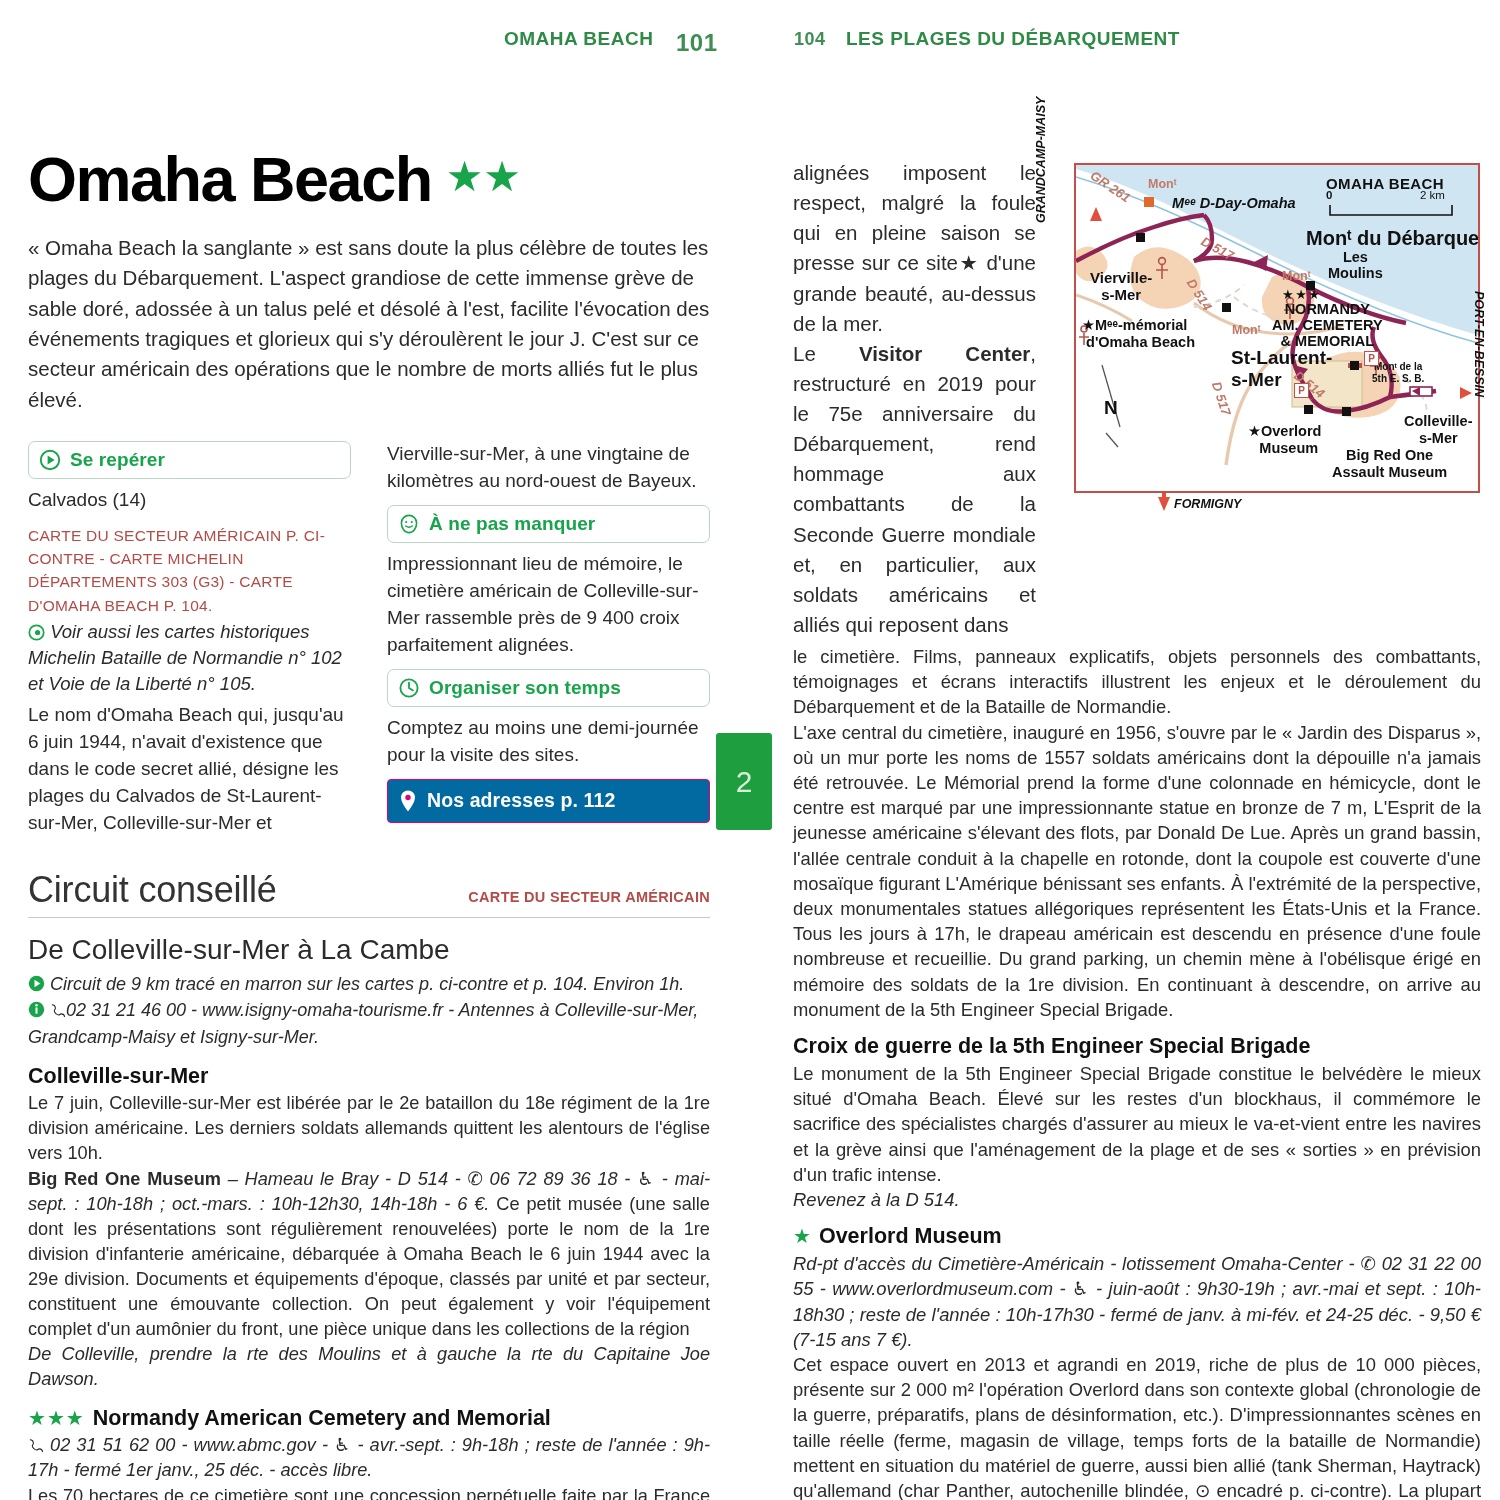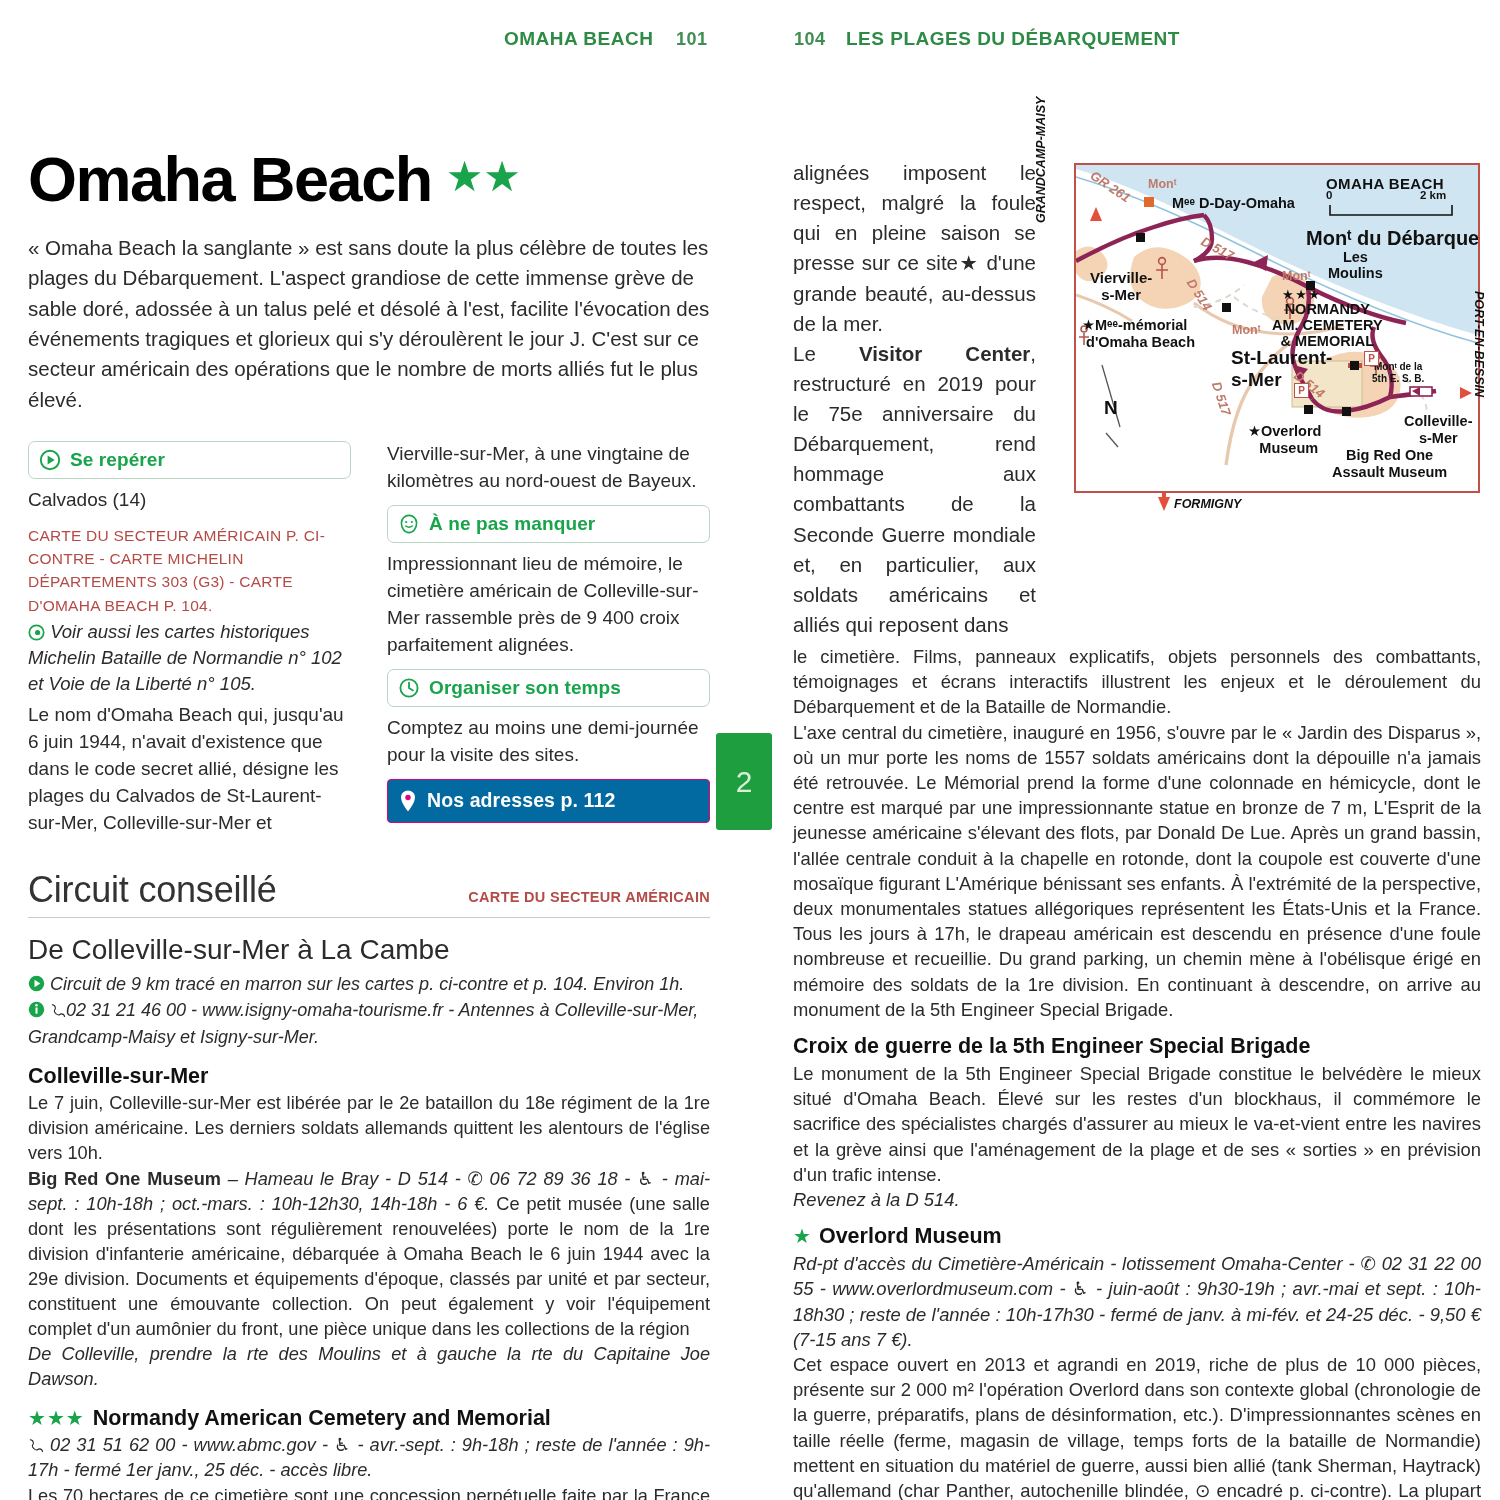--- a/index.html
+++ b/index.html
@@ -13,21 +13,21 @@
     overflow:hidden;
   }
   .page{position:absolute;inset:0;}
 
   
   .runheads{
     position:absolute;top:28px;left:0;width:1500px;height:34px;
   }
   .rh{position:absolute;font-weight:bold;letter-spacing:.5px;}
   .rh-left-title{left:504px;top:0;font-size:19px;color:#2e8b45;}
-  .rh-left-folio{left:676px;top:1px;font-size:18px;color:#3f8f52;font-weight:bold;}
+  .rh-left-folio{left:676px;top:1px;font-size:24px;color:#3f8f52;font-weight:bold;}
   .rh-right-folio{left:794px;top:1px;font-size:18px;color:#3f8f52;font-weight:bold;}
   .rh-right-title{left:846px;top:0;font-size:19px;color:#2e8b45;}
 
   
   .col-left{position:absolute;left:28px;top:148px;width:682px;}
   .col-right{position:absolute;left:793px;top:158px;width:688px;}
 
   
   .maintitle{
     font-size:63px;font-weight:bold;letter-spacing:-1.5px;
@@ -316,23 +316,23 @@
         </g>
       </svg>
 
       <div class="maplabel" style="left:250px;top:10px;font-size:15px;letter-spacing:.4px;">OMAHA BEACH</div>
       <div class="scalebar" style="left:252px;top:34px;width:126px;height:22px;">
         <svg width="126" height="22">
             <path d="M2,6 L2,16 L124,16 L124,6" fill="none" stroke="#111" stroke-width="1.6"></path>
           </svg>
       </div>
       <div class="maplabel" style="left:250px;top:24px;font-size:11.5px;font-weight:bold;">0</div>
-      <div class="maplabel" style="left:344px;top:24px;font-size:11.5px;font-weight:bold;">2 km</div>
-
-      <div class="maplabel" style="left:96px;top:30px;font-size:14.5px;">Mᵉᵉ D-Day-Omaha</div>
+      <div class="maplabel" style="left:344px;top:24px;font-size:11.5px;font-weight:normal;">2 km</div>
+
+      <div class="maplabel" style="left:96px;top:30px;font-size:14.5px;font-style:italic;">Mᵉᵉ D-Day-Omaha</div>
       <div class="maplabel" style="left:230px;top:62px;font-size:20px;">Monᵗ du Débarquement</div>
       <div class="maplabel" style="left:252px;top:84px;font-size:14.5px;text-align:center;">Les<br>Moulins</div>
       <div class="maplabel" style="left:14px;top:104px;font-size:15px;line-height:1.16;text-align:center;">Vierville-<br>s-Mer</div>
       <div class="maplabel" style="left:6px;top:152px;font-size:14.5px;line-height:1.16;">★Mᵉᵉ-mémorial<br>&nbsp;d'Omaha Beach</div>
       <div class="maplabel" style="left:155px;top:182px;font-size:19px;line-height:1.16;">St-Laurent-<br>s-Mer</div>
       <div class="maplabel" style="left:206px;top:122px;font-size:13px;letter-spacing:1.5px;color:#111;">★★★</div>
       <div class="maplabel" style="left:196px;top:136px;font-size:14.5px;line-height:1.12;text-align:center;">NORMANDY<br>AM. CEMETERY<br>&amp; MEMORIAL</div>
       <div class="maplabel" style="left:296px;top:196px;font-size:10px;line-height:1.16;text-align:center;">Monᵗ de la<br>5th E. S. B.</div>
       <div class="maplabel" style="left:328px;top:248px;font-size:14.5px;line-height:1.16;text-align:center;">Colleville-<br>s-Mer</div>
       <div class="maplabel" style="left:172px;top:258px;font-size:14.5px;line-height:1.16;text-align:center;">★Overlord<br>&nbsp;&nbsp;Museum</div>

